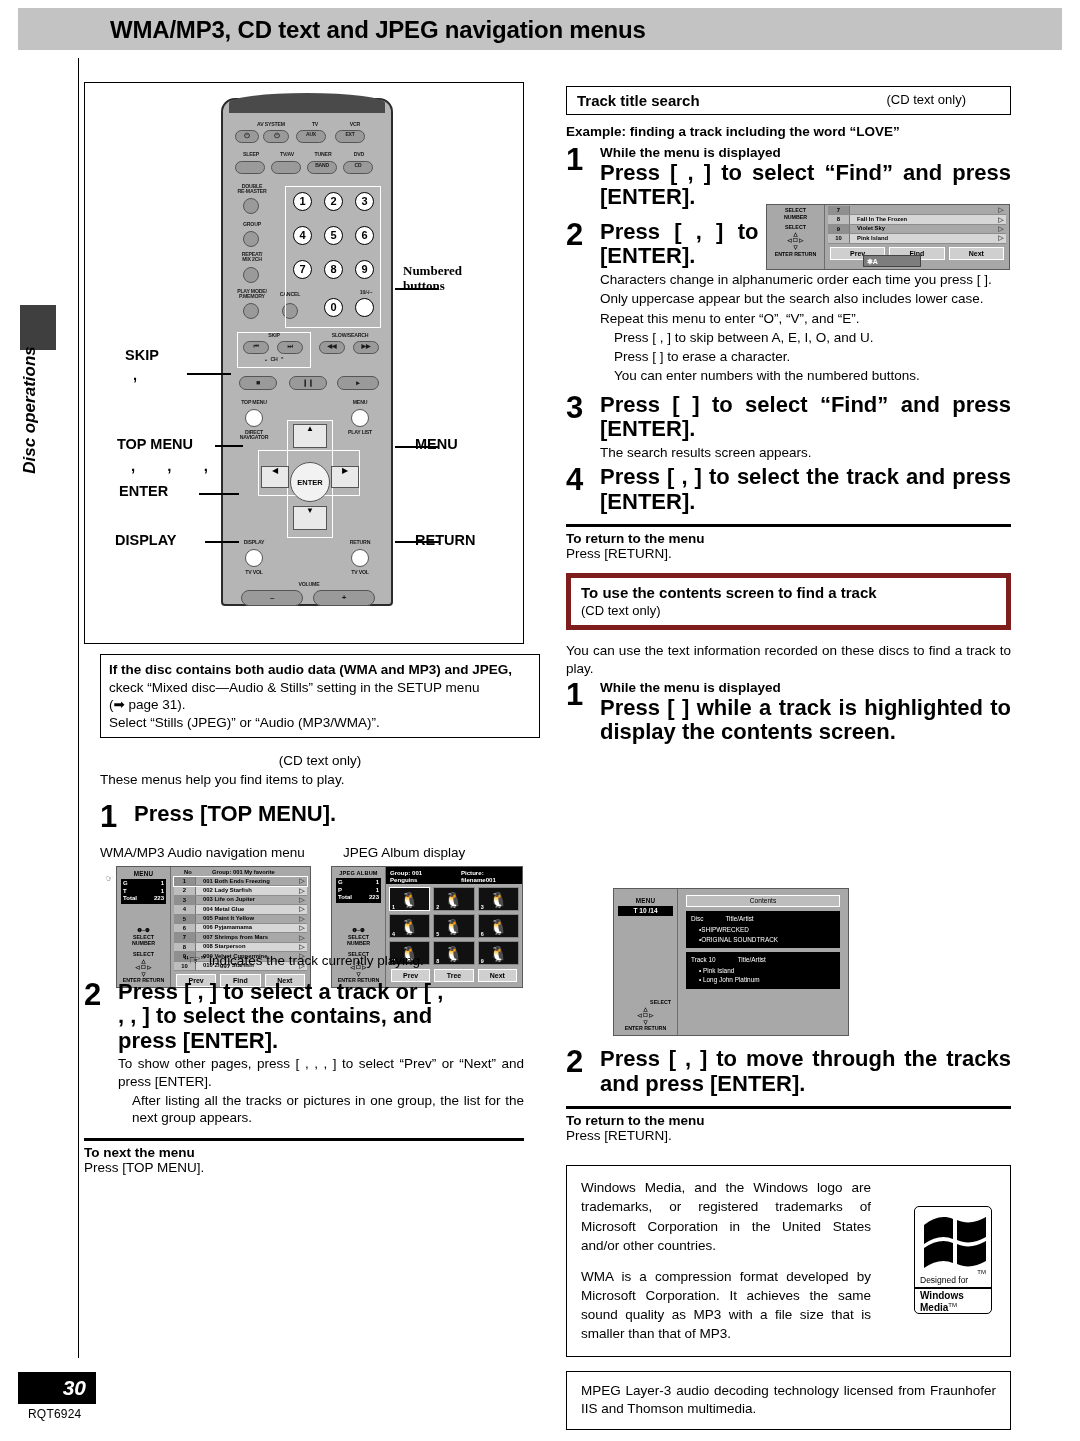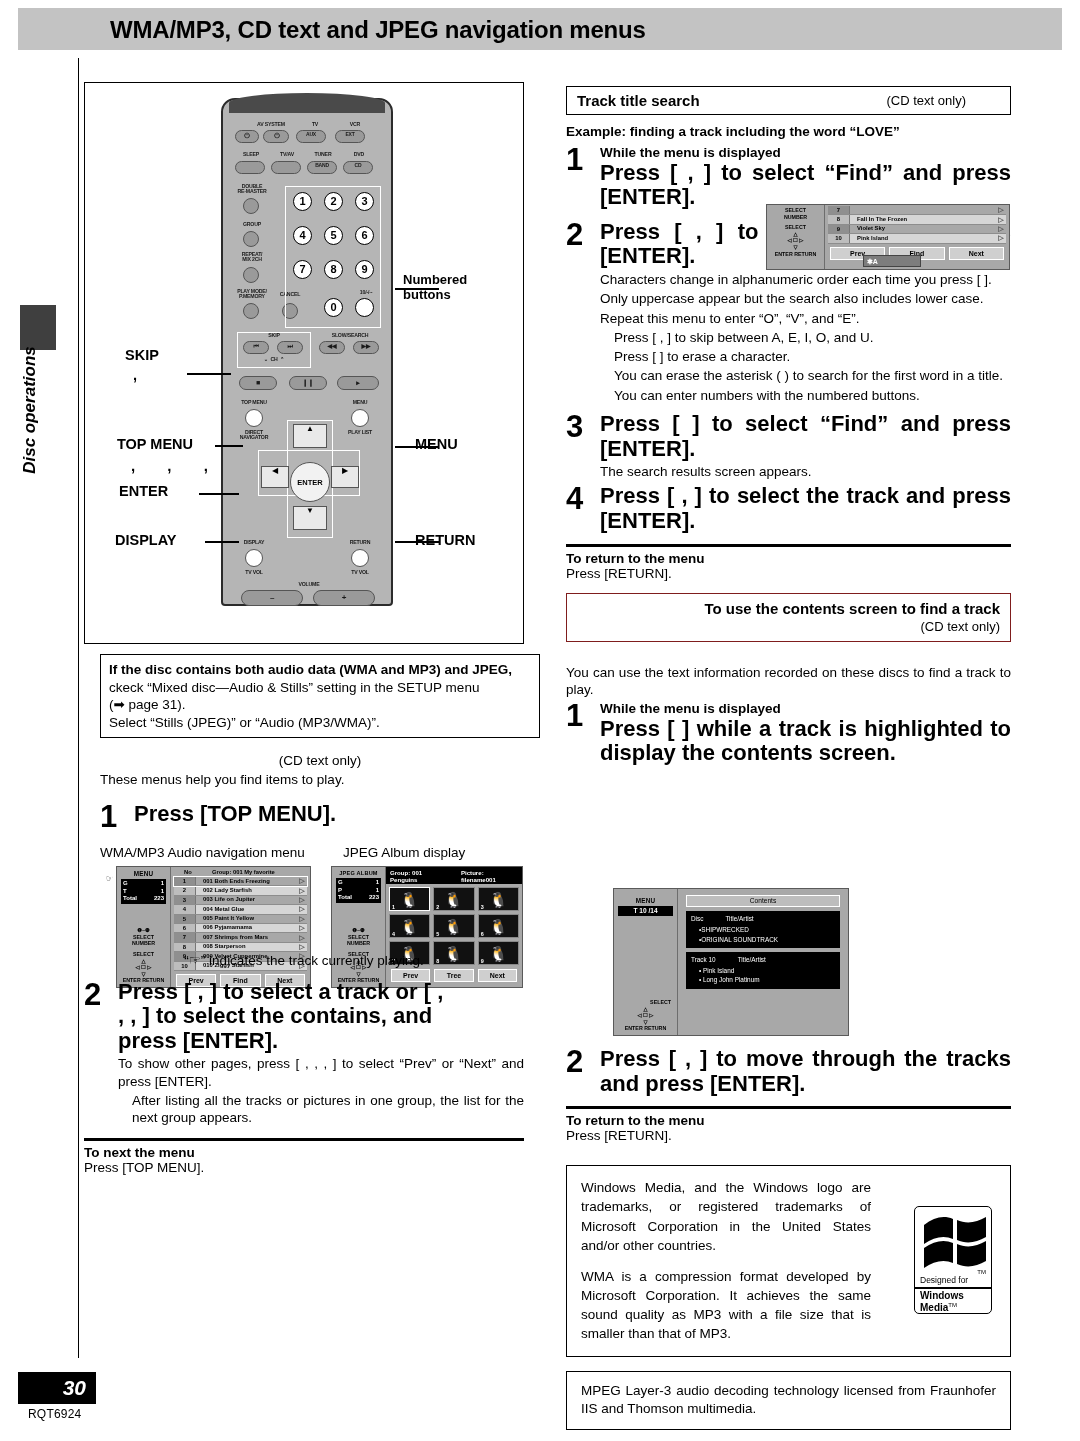--- a/index.html
+++ b/index.html
@@ -50,27 +50,27 @@
   .modelcode {
     position:absolute; left:28px; top:1407px;
     font-size:12px; letter-spacing:0.2px;
   }
   .col-right { position:absolute; left:566px; top:86px; width:445px; }
 
   
   .boxed { border:1px solid #000; padding:6px 8px; }
   .hdr-box {
     border:1px solid #000; padding:5px 10px;
-    display:flex; align-items:center;
+    display:flex; align-items:flex-start;
   }
   .hdr-box .h { font-size:15px; font-weight:bold; }
   .hdr-box .sub { font-size:13px; margin-left:auto; margin-right:34px; }
 
   .hdr-box-center {
-    border:1px solid #7f1d1d; padding:6px 10px 7px; text-align:right;
+    border:5px solid #7f1d1d; padding:6px 10px 7px; text-align:left;
   }
   .hdr-box-center .h { font-size:15px; font-weight:bold; display:block; }
   .hdr-box-center .sub { font-size:13px; display:block; margin-top:2px; }
 
   
   .step { display:flex; margin-top:4px; }
   .step .num {
     width:34px; flex:0 0 34px;
     font-size:31px; font-weight:bold; line-height:0.95;
   }
@@ -363,21 +363,21 @@
     <div class="rlbl" style="left:112px; top:470px; width:50px;">TV VOL</div>
 
     <div class="rlbl" style="left:50px; top:482px; width:72px;">VOLUME</div>
     <div class="rbtn" style="left:18px; top:490px; width:62px; height:16px;"></div>
     <div class="rbtn" style="left:90px; top:490px; width:62px; height:16px;"></div>
     <div class="rlbl" style="left:18px; top:494px; width:62px; font-size:8px;">–</div>
     <div class="rlbl" style="left:90px; top:494px; width:62px; font-size:8px;">+</div>
   </div>
 
   <div class="leadline" style="left:310px; top:205px; width:44px;"></div>
-  <div class="callout small" style="left:318px; top:190px; white-space:pre-line;">Numbered
+  <div class="callout small" style="left:318px; top:181px; white-space:pre-line;font-family:Liberation Serif, serif;">Numbered
 buttons</div>
 
   <div class="leadline" style="left:310px; top:363px; width:44px;"></div>
   <div class="callout" style="left:330px; top:353px;">MENU</div>
 
   <div class="leadline" style="left:310px; top:458px; width:44px;"></div>
   <div class="callout" style="left:330px; top:449px;">RETURN</div>
 
   <div class="callout" style="left:40px; top:264px;">SKIP</div>
   <div class="callout" style="left:48px; top:284px;">,</div>
@@ -628,21 +628,20 @@
 
   <div class="step" style="margin-top:10px;">
     <div class="num">2</div>
     <div class="body">
       <div class="head">Press [   ,    ] to select “L” and press [ENTER].</div>
       <div class="note">Characters change in alphanumeric order each time you press [   ].</div>
       <div class="note">Only uppercase appear but the search also includes lower case.</div>
       <div class="note">Repeat this menu to enter “O”, “V”, and “E”.</div>
       <div class="note indent">Press [      ,      ] to skip between A, E, I, O, and U.</div>
       <div class="note indent">Press [   ] to erase a character.</div>
-      <div class="note indent">You can erase the asterisk (   ) to search for the first word in a title.</div>
       <div class="note indent">You can enter numbers with the numbered buttons.</div>
     </div>
   </div>
 
   <div class="step" style="margin-top:8px;">
     <div class="num">3</div>
     <div class="body">
       <div class="head">Press [   ] to select “Find” and press [ENTER].</div>
       <div class="note">The search results screen appears.</div>
     </div>
@@ -657,21 +656,21 @@
 
   <div class="rule-thick" style="margin-top:10px;"></div>
   <div class="sub-h">To return to the menu</div>
   <div class="sub-p">Press [RETURN].</div>
 
   <div class="hdr-box-center" style="margin-top:12px;">
     <span class="h">To use the contents screen to find a track</span>
     <span class="sub">(CD text only)</span>
   </div>
 
-  <div class="para" style="margin-top:22px;">You can use the text information recorded on these discs to find a track to play.</div>
+  <div class="para" style="margin-top:12px;">You can use the text information recorded on these discs to find a track to play.</div>
 
   <div class="step" style="margin-top:2px;">
     <div class="num">1</div>
     <div class="body">
       <div class="pre">While the menu is displayed</div>
       <div class="head">Press [   ] while a track is highlighted to display the contents screen.</div>
     </div>
   </div>
 </div>
 

